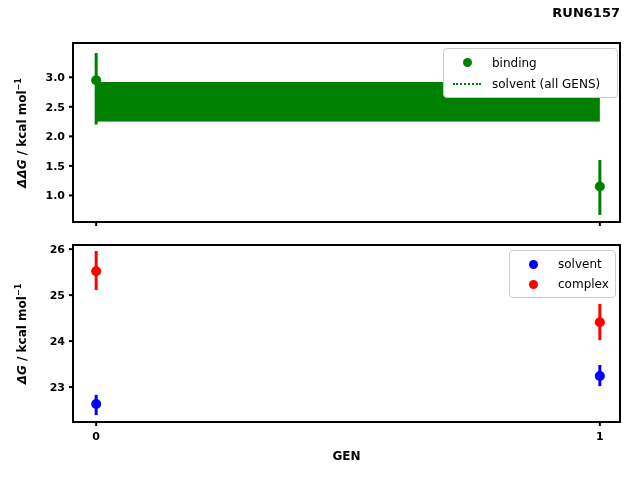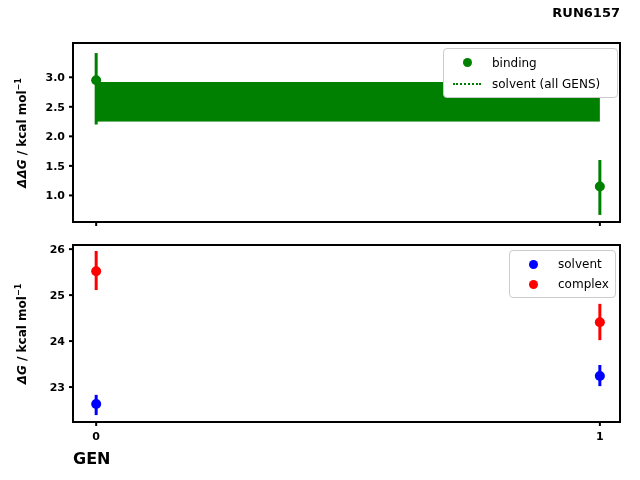--- a/index.html
+++ b/index.html
@@ -5,22 +5,22 @@
   html,body{margin:0;padding:0;background:#fff;}
   #fig{position:relative;width:640px;height:480px;background:#ffffff;
        font-family:"DejaVu Sans",sans-serif;color:#000;overflow:hidden;}
   #plot-svg{position:absolute;left:0;top:0;}
   .chart-title{position:absolute;left:73px;top:5px;width:547px;text-align:right;
        font-size:13px;font-weight:bold;}
   .ylabel{position:absolute;white-space:nowrap;font-size:12px;font-weight:bold;
        transform:translate(-50%,-50%) rotate(-90deg);}
   .ylabel .math{font-style:italic;}
   .ylabel sup{font-size:8px;}
-  .xlabel{position:absolute;left:73px;top:449px;width:547px;text-align:left;
-       font-size:16px;font-weight:bold;}
+  .xlabel{position:absolute;left:73px;top:449px;width:547px;text-align:center;
+       font-size:12px;font-weight:bold;}
   .legend{position:absolute;background:#fff;border:1px solid #cccccc;border-radius:4px;
        display:flex;flex-direction:column;justify-content:space-around;
        padding:3px 6px;box-sizing:border-box;}
   .legend-row{display:flex;align-items:center;font-size:12px;font-weight:normal;}
   .lmark{width:34px;display:flex;justify-content:center;align-items:center;margin-right:8px;flex:none;}
   .dot{width:9px;height:9px;border-radius:50%;background:#000;}
   .dline{width:28px;height:0;border-top:2.5px dotted #000;}
 </style>
 </head>
 <body>

